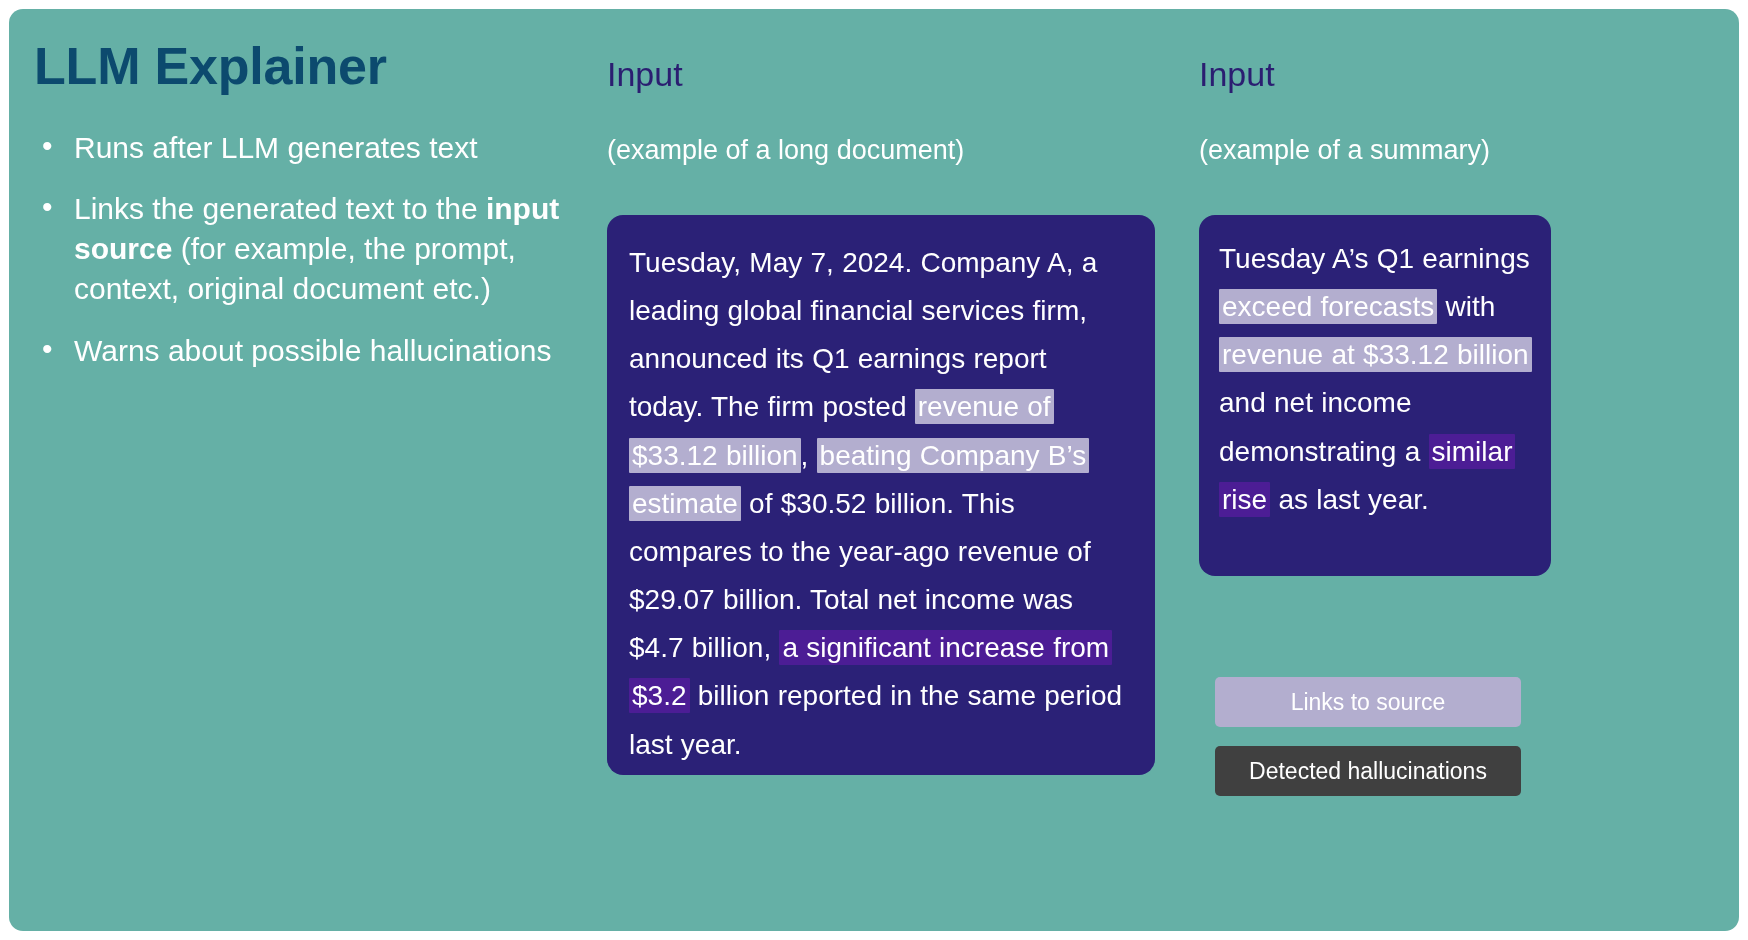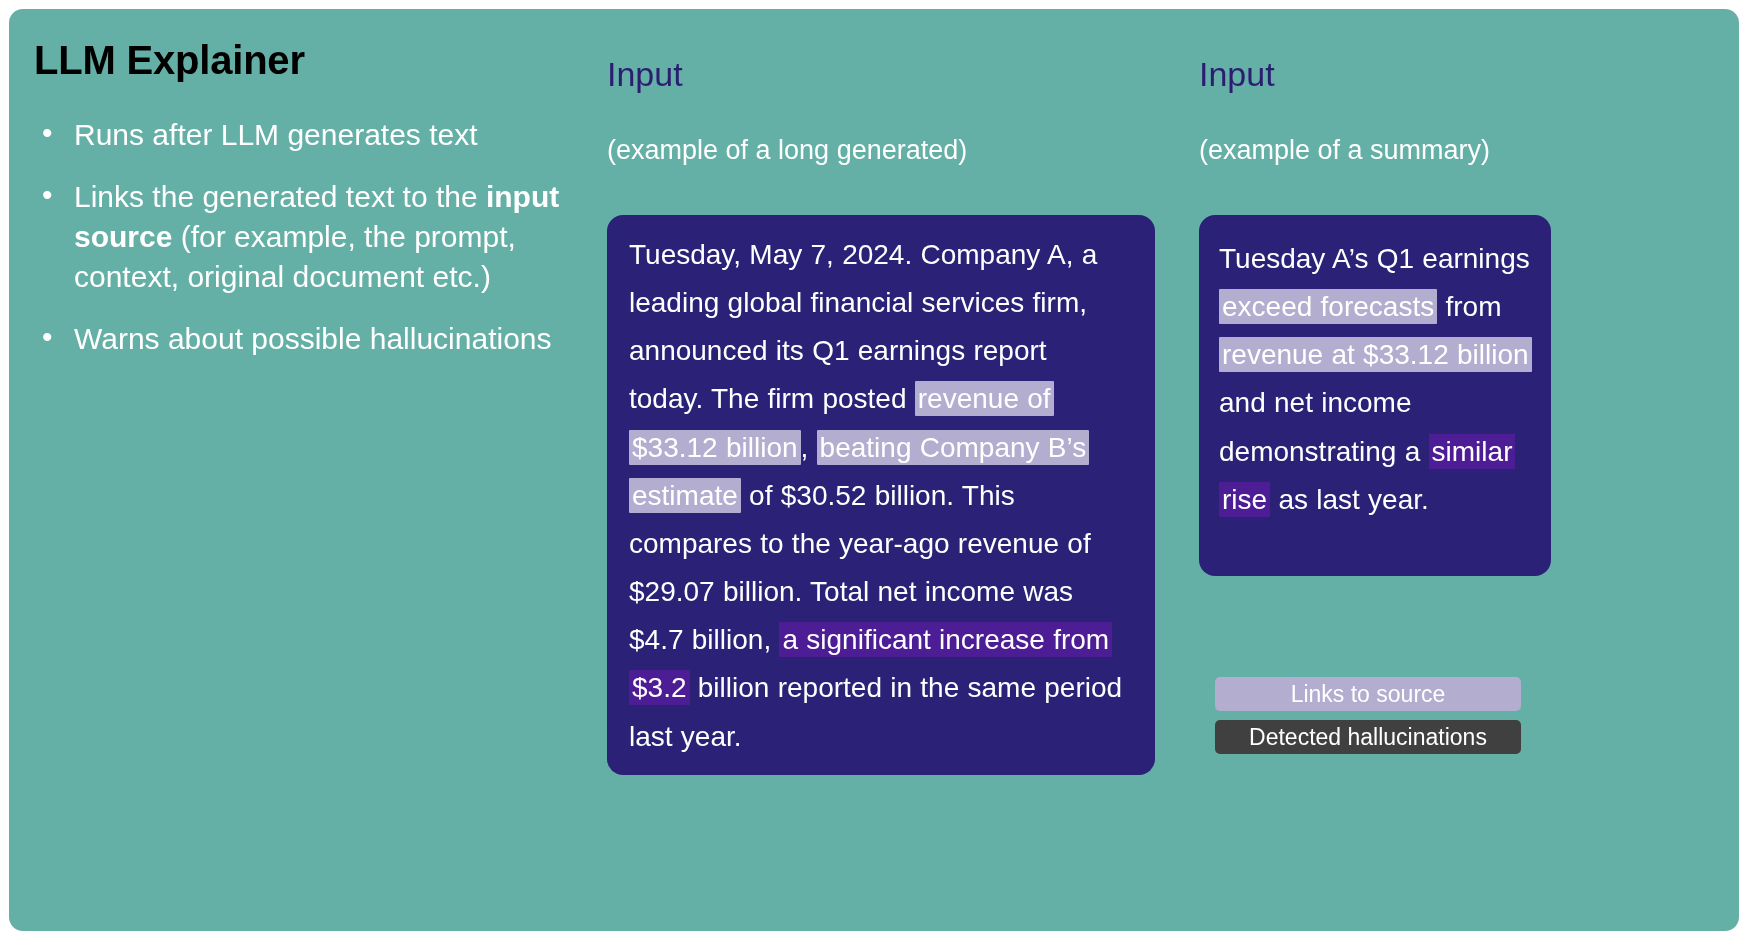--- a/index.html
+++ b/index.html
@@ -25,23 +25,23 @@
   }
 
   
   .col-explainer {
     position: absolute;
     left: 25px;
     top: 30px;
     width: 555px;
   }
   .main-title {
-    font-size: 40px;
+    font-size: 52px;
     font-weight: bold;
-    color: #000000;
+    color: #0c4a6e;
     letter-spacing: -0.2px;
     margin: 0 0 34px 0;
     line-height: 1.05;
   }
   .bullets {
     list-style: none;
     margin: 0;
     padding: 0;
   }
   .bullets li {
@@ -105,46 +105,46 @@
     border-radius: 1px;
     box-decoration-break: clone;
     -webkit-box-decoration-break: clone;
   }
 
   #input-card {
     left: 598px;
     top: 206px;
     width: 548px;
     height: 560px;
-    padding: 16px 26px 16px 22px;
+    padding: 24px 26px 16px 22px;
   }
   #output-card {
     left: 1190px;
     top: 206px;
     width: 352px;
     height: 361px;
     padding: 20px 14px 16px 20px;
   }
 
   
   .legend {
     position: absolute;
     left: 1206px;
     top: 668px;
     width: 306px;
   }
   .legend-item {
-    height: 34px;
+    height: 50px;
     border-radius: 5px;
     display: flex;
     align-items: center;
     justify-content: center;
     font-size: 23px;
     color: #ffffff;
-    margin-bottom: 9px;
+    margin-bottom: 19px;
   }
   .legend-source { background: #b3aecf; }
   .legend-halluc { background: #404040; }
 </style>
 </head>
 <body>
 
 <div class="slide">
 
   <div class="col-explainer">
@@ -156,34 +156,34 @@
       <li>
         <span>Links the generated text to the </span><b>input source</b><span> (for example, the prompt, context, original document etc.)</span>
       </li>
       <li>
         <span>Warns about possible hallucinations</span>
       </li>
     </ul>
   </div>
 
   <div class="col-head" style="left:598px; top:48px;">Input</div>
-  <div class="col-sub" style="left:598px; top:128px;">(example of a long generated)</div>
+  <div class="col-sub" style="left:598px; top:128px;">(example of a long document)</div>
 
   <div class="card" id="input-card">
     <div class="card-text">
       <span>Tuesday, May 7, 2024. Company A, a leading global financial services firm, announced its Q1 earnings report today. The firm posted </span><span class="hl-source">revenue of $33.12 billion</span><span>, </span><span class="hl-source">beating Company B’s estimate</span><span> of $30.52 billion. This compares to the year-ago revenue of $29.07 billion. Total net income was $4.7 billion, </span><span class="hl-halluc">a significant increase from $3.2</span><span> billion reported in the same period last year.</span>
     </div>
   </div>
 
   <div class="col-head" style="left:1190px; top:48px;">Input</div>
   <div class="col-sub" style="left:1190px; top:128px;">(example of a summary)</div>
 
   <div class="card" id="output-card">
     <div class="card-text">
-      <span>Tuesday A’s Q1 earnings </span><span class="hl-source">exceed forecasts</span><span> from </span><span class="hl-source">revenue at $33.12 billion</span><span> and net income demonstrating a </span><span class="hl-halluc">similar rise</span><span> as last year.</span>
+      <span>Tuesday A’s Q1 earnings </span><span class="hl-source">exceed forecasts</span><span> with </span><span class="hl-source">revenue at $33.12 billion</span><span> and net income demonstrating a </span><span class="hl-halluc">similar rise</span><span> as last year.</span>
     </div>
   </div>
 
   <div class="legend">
     <div class="legend-item legend-source">
       <span>Links to source</span>
     </div>
     <div class="legend-item legend-halluc">
       <span>Detected hallucinations</span>
     </div>

